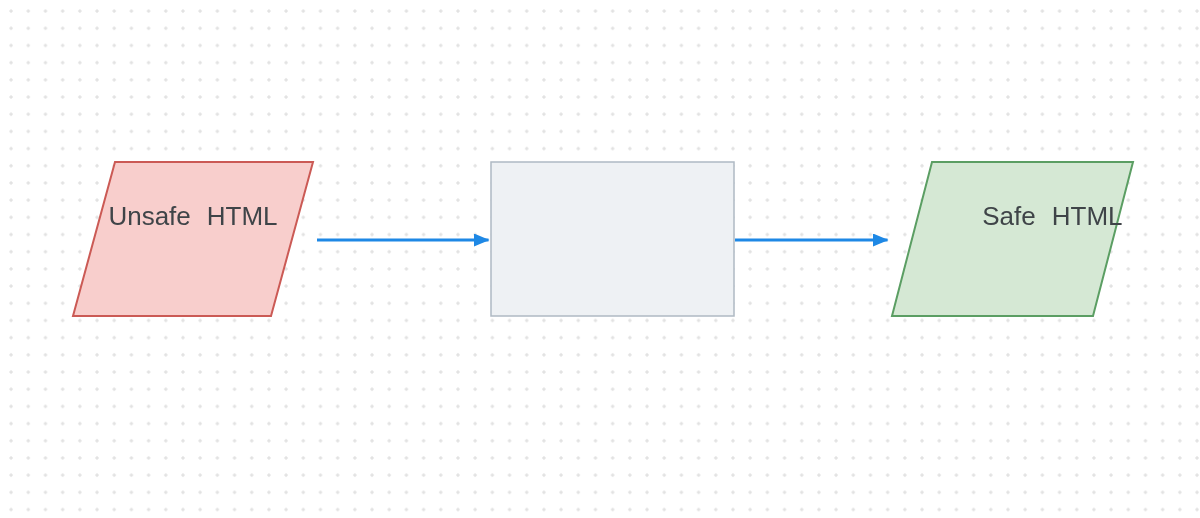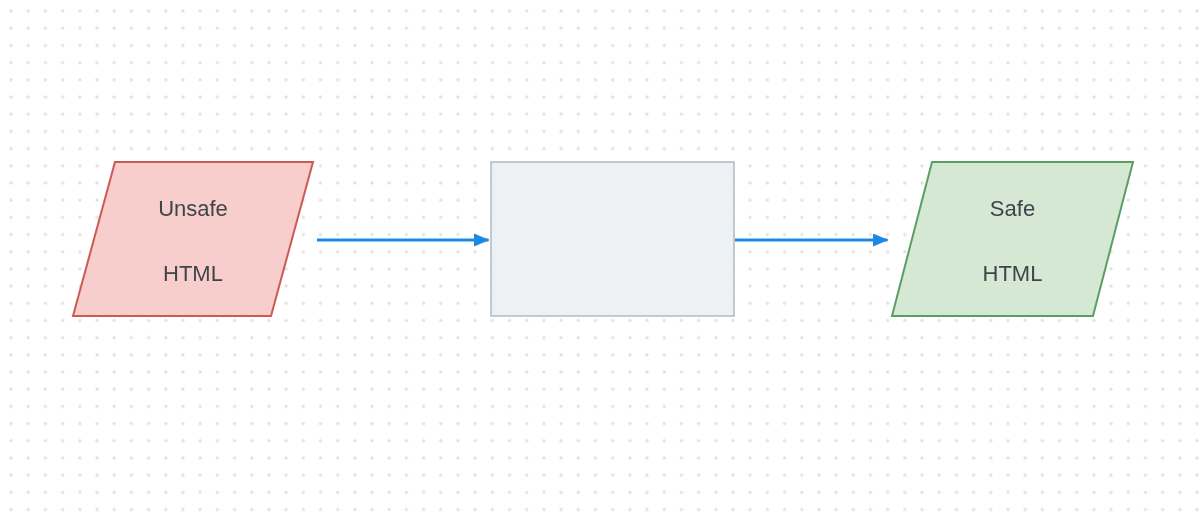--- a/index.html
+++ b/index.html
@@ -21,35 +21,34 @@
     position: absolute;
     left: 0;
     top: 0;
     width: 1200px;
     height: 518px;
     display: block;
   }
   .node-label {
     position: absolute;
     display: flex;
-    flex-direction: column;
     justify-content: center;
     text-align: center;
     width: 220px;
-    font-size: 22px;
+    font-size: 26px;
     line-height: 49px;
     color: var(--text_color, #3c4043);
     cursor: default;
     user-select: none;
     gap: 16px;
   }
   .node-label span { display: block; }
   #label-unsafe   { left: 83px;    top: 191.5px; height: 98px; }
   #label-sanitize { left: 502.5px; top: 215.5px; height: 49px; }
-  #label-safe     { left: 902.5px; top: 191.5px; height: 98px; }
+  #label-safe     { left: 902.5px; top: 191.5px; height: 98px; justify-content: flex-end; }
 </style>
 </head>
 <body>
 
 <div class="canvas">
 
   <svg class="layer" viewBox="0 0 1200 518">
     <defs>
       <marker id="arrowhead" markerUnits="userSpaceOnUse" markerWidth="17" markerHeight="14" refX="14.5" refY="6.5" orient="auto">
         <path d="M0,0 L15.5,6.5 L0,13 Z" fill="#1e88e5"></path>

